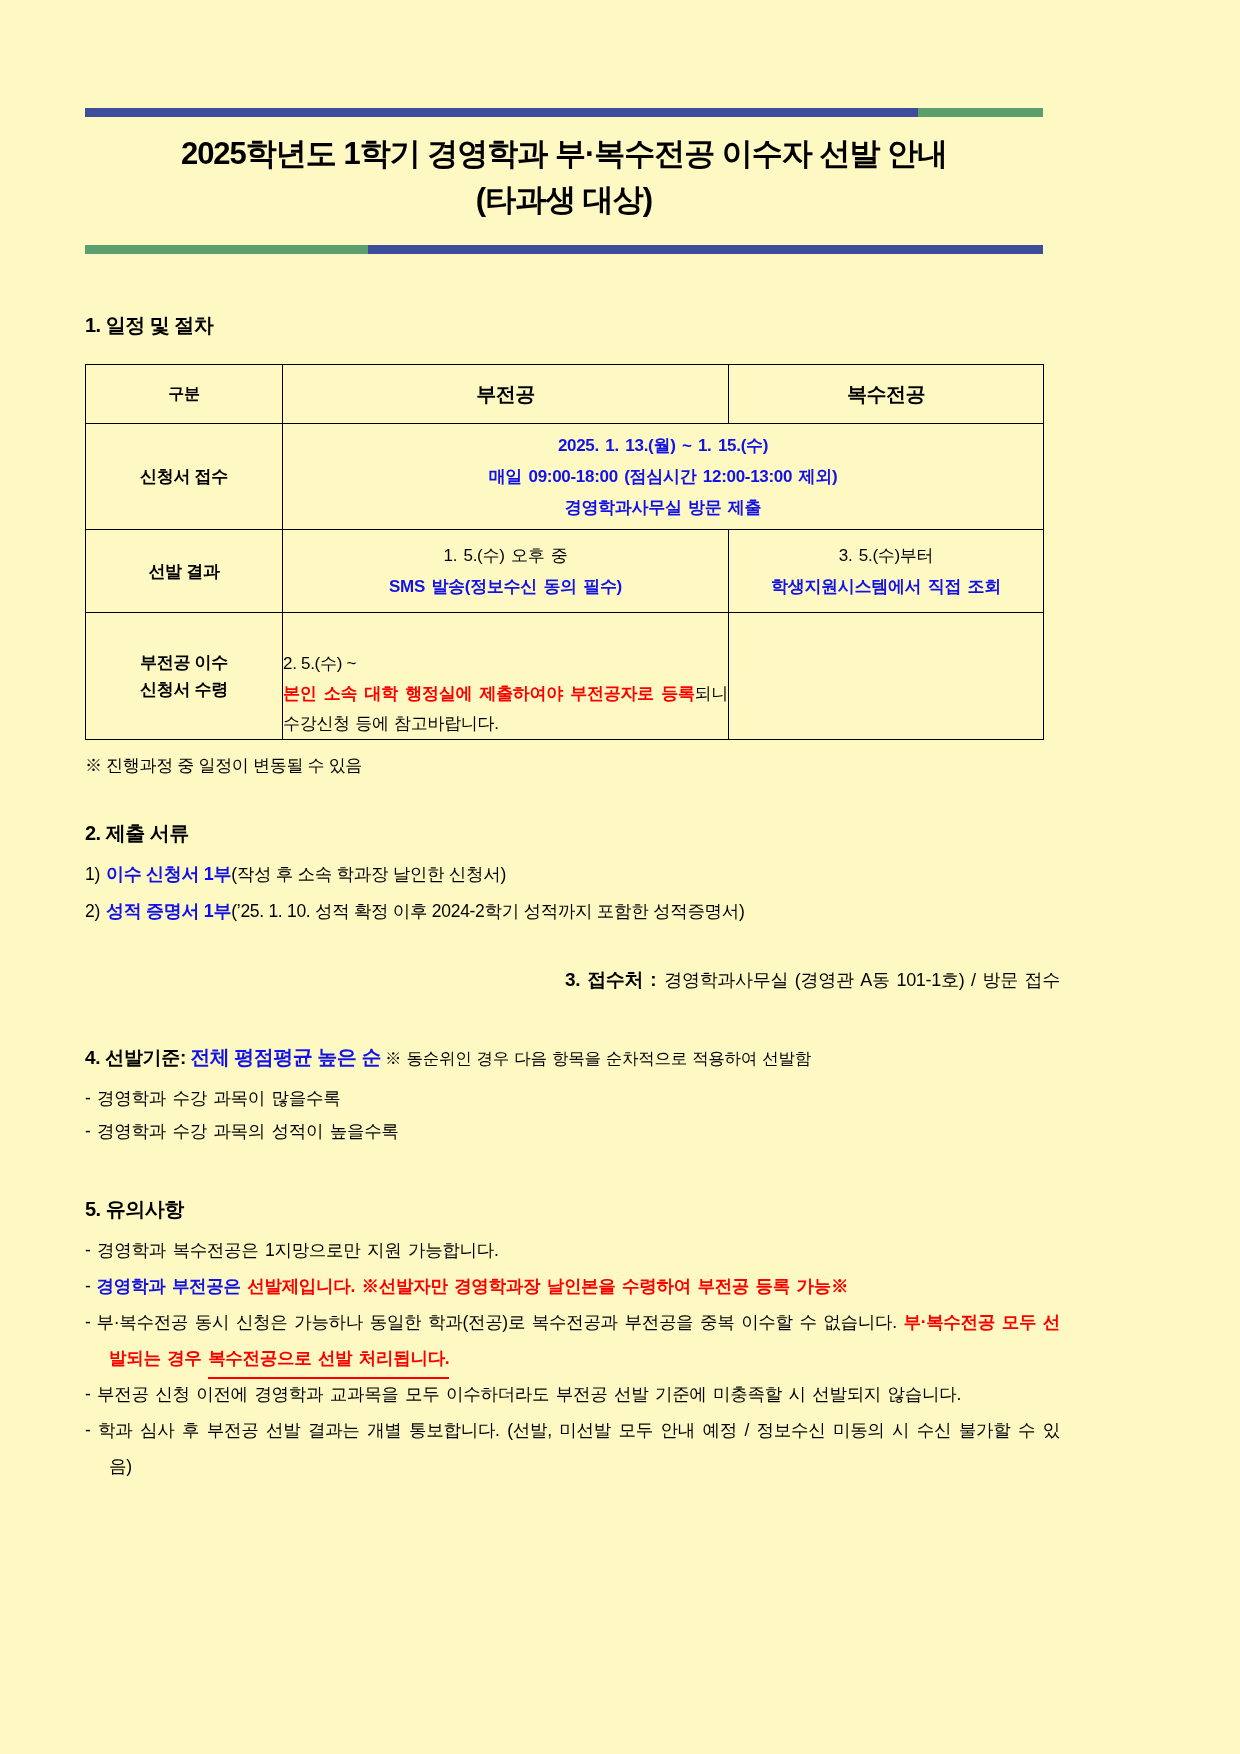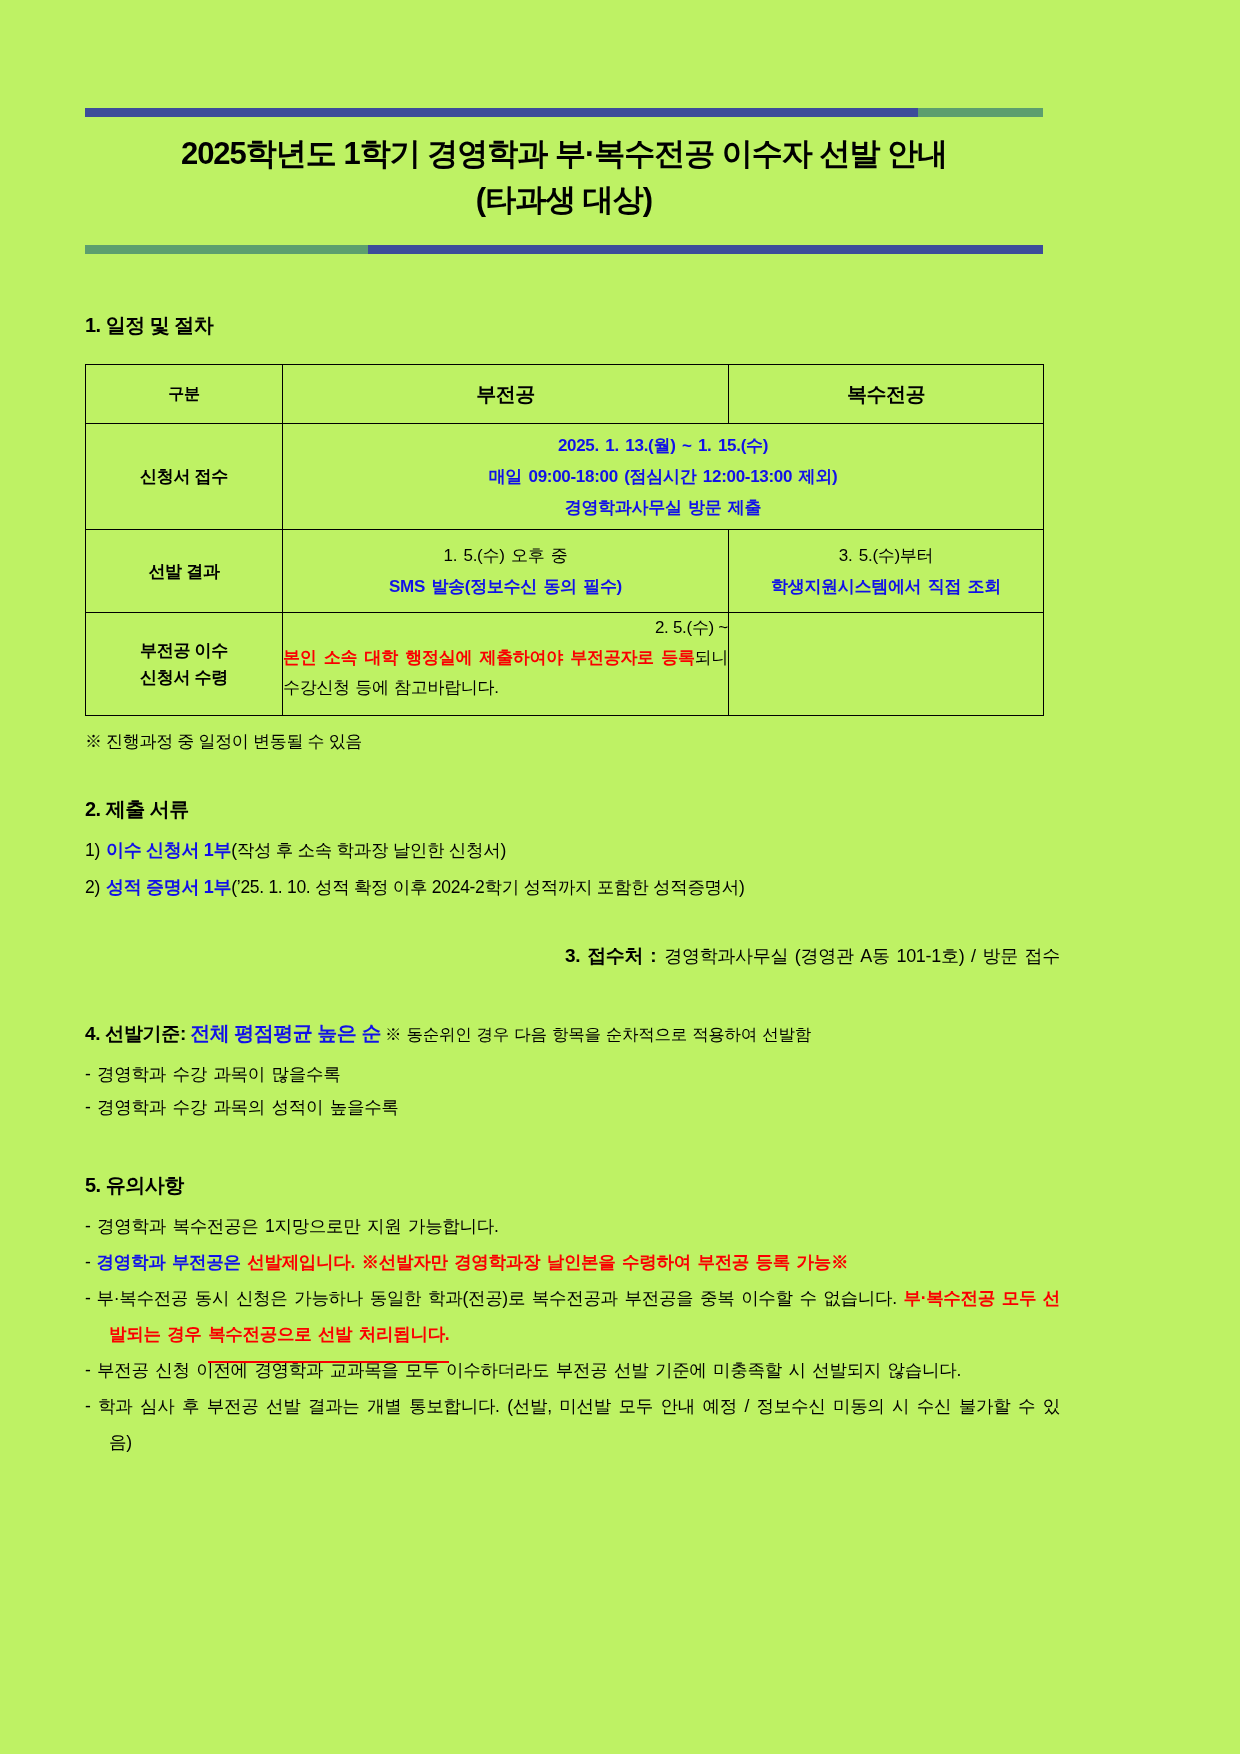--- a/index.html
+++ b/index.html
@@ -1,17 +1,17 @@
 <!DOCTYPE html>
 <html style="--bar-blue: #3D4D9A; --bar-green: #5C9F6E; --text-blue: #1111E8; --text-red: #FA0000;"><head>
 <meta charset="utf-8">
 <style>
   html,body { margin:0; padding:0; background:#ffffff; }
   .page {
-    position:relative; width:1240px; height:1754px; background:#bef264;
+    position:relative; width:1240px; height:1754px; background:#fef9c3;
     font-family:"Liberation Sans", sans-serif; color:#000;
     overflow:hidden;
   }
   .content { position:absolute; left:85px; top:0; width:975px; }
 
   
   .bar { height:9px; display:flex; width:958px; }
   .bar .seg-blue  { background:var(--bar-blue,#3D4D9A); }
   .bar .seg-green { background:var(--bar-green,#5C9F6E); }
   .bar-top { margin-top:108px; }
@@ -33,21 +33,21 @@
   table.schedule {
     margin-top:24px; border-collapse:collapse; table-layout:fixed;
     width:958px; letter-spacing:-0.3px;
   }
   table.schedule th, table.schedule td { border:1.5px solid #000; padding:0; }
   th.th-small { font-size:16px; font-weight:bold; }
   th.th-big   { font-size:20px; font-weight:bold; letter-spacing:-0.5px; }
   td.label-cell { text-align:center; font-weight:bold; font-size:17px; line-height:27px; }
   td.center-cell { text-align:center; font-size:17px; line-height:31px; word-spacing:2px; }
   td.receive-cell { vertical-align:top; padding:6px 10px 0 10px; font-size:17px; line-height:30px; }
-  .cell-center-line { text-align:right; }
+  .cell-center-line { text-align:left;margin-top:36px; }
   .justify-para { text-align:justify; word-spacing:1px; }
   .blue-bold { color:var(--text-blue,#1111E8); font-weight:bold; }
   .red-bold  { color:var(--text-red,#FA0000); font-weight:bold; }
   .table-note { margin-top:14px; font-size:17px; line-height:24px; letter-spacing:-0.3px; }
 
   
   .s2 { margin-top:40px; }
   .doc-items { margin-top:8px; font-size:17.5px; letter-spacing:-0.3px; }
   .doc-item { line-height:37px; }
   .doc-item .num { margin-right:6px; }
@@ -63,21 +63,21 @@
   .criteria-head .blue-bold { font-size:20px; letter-spacing:-0.5px;text-align:right; }
   .criteria-head .tie-note { font-size:16.5px; word-spacing:1px; }
   .criteria-bullets { margin-top:8px; font-size:17.5px; line-height:33px; letter-spacing:-0.3px; word-spacing:2px; }
   .transfer-note { margin-top:4px; font-size:17px; line-height:28px; color:var(--text-blue,#1111E8); letter-spacing:-0.3px; word-spacing:1px; }
 
   
   .s5 { margin-top:46px; }
   .cautions { margin-top:8px; font-size:17.5px; line-height:36px; letter-spacing:-0.3px; word-spacing:2px; }
   .bullet { padding-left:24px; text-indent:-24px; text-align:justify; }
   .bullet .dash { margin-right:6px; }
-  .underline-red { border-bottom:2px solid var(--text-red,#FA0000); padding-bottom:17px; }
+  .underline-red { border-bottom:2px solid var(--text-red,#FA0000); padding-bottom:9px; }
 </style>
 </head>
 <body>
 
 <div class="page">
   <div class="content">
 
     <div class="bar bar-top">
       <div class="seg-blue"></div>
       <div class="seg-green"></div>

